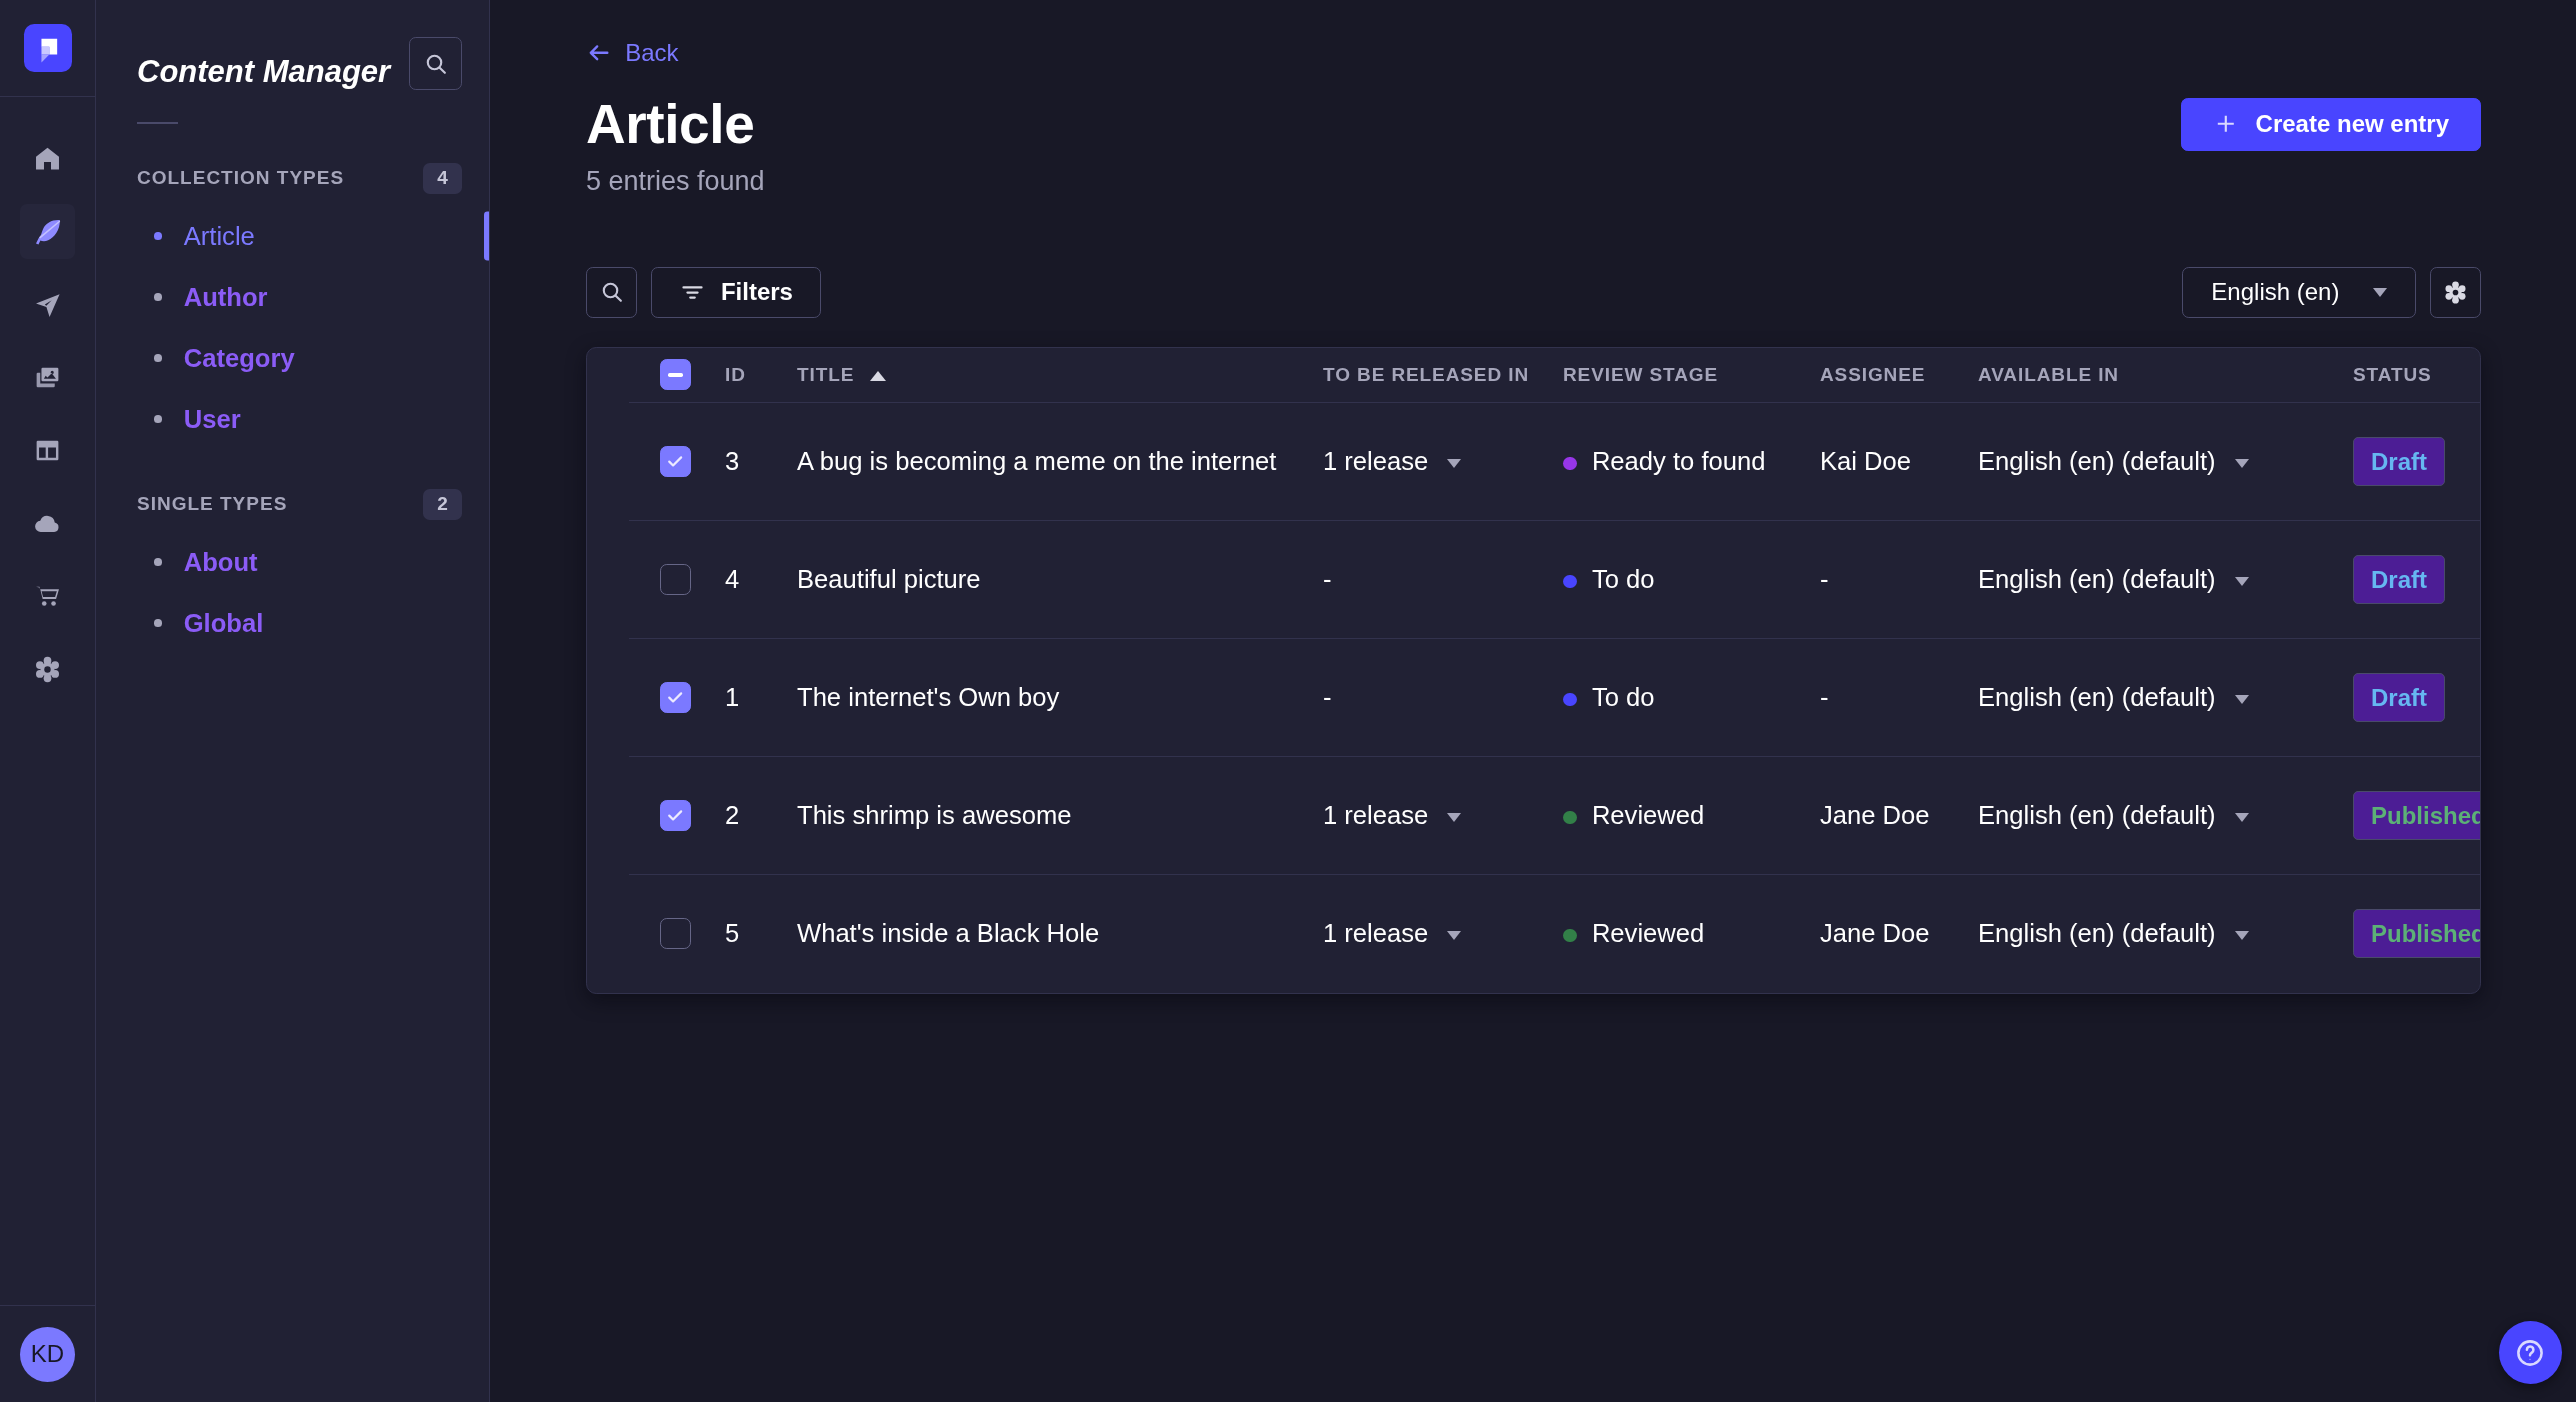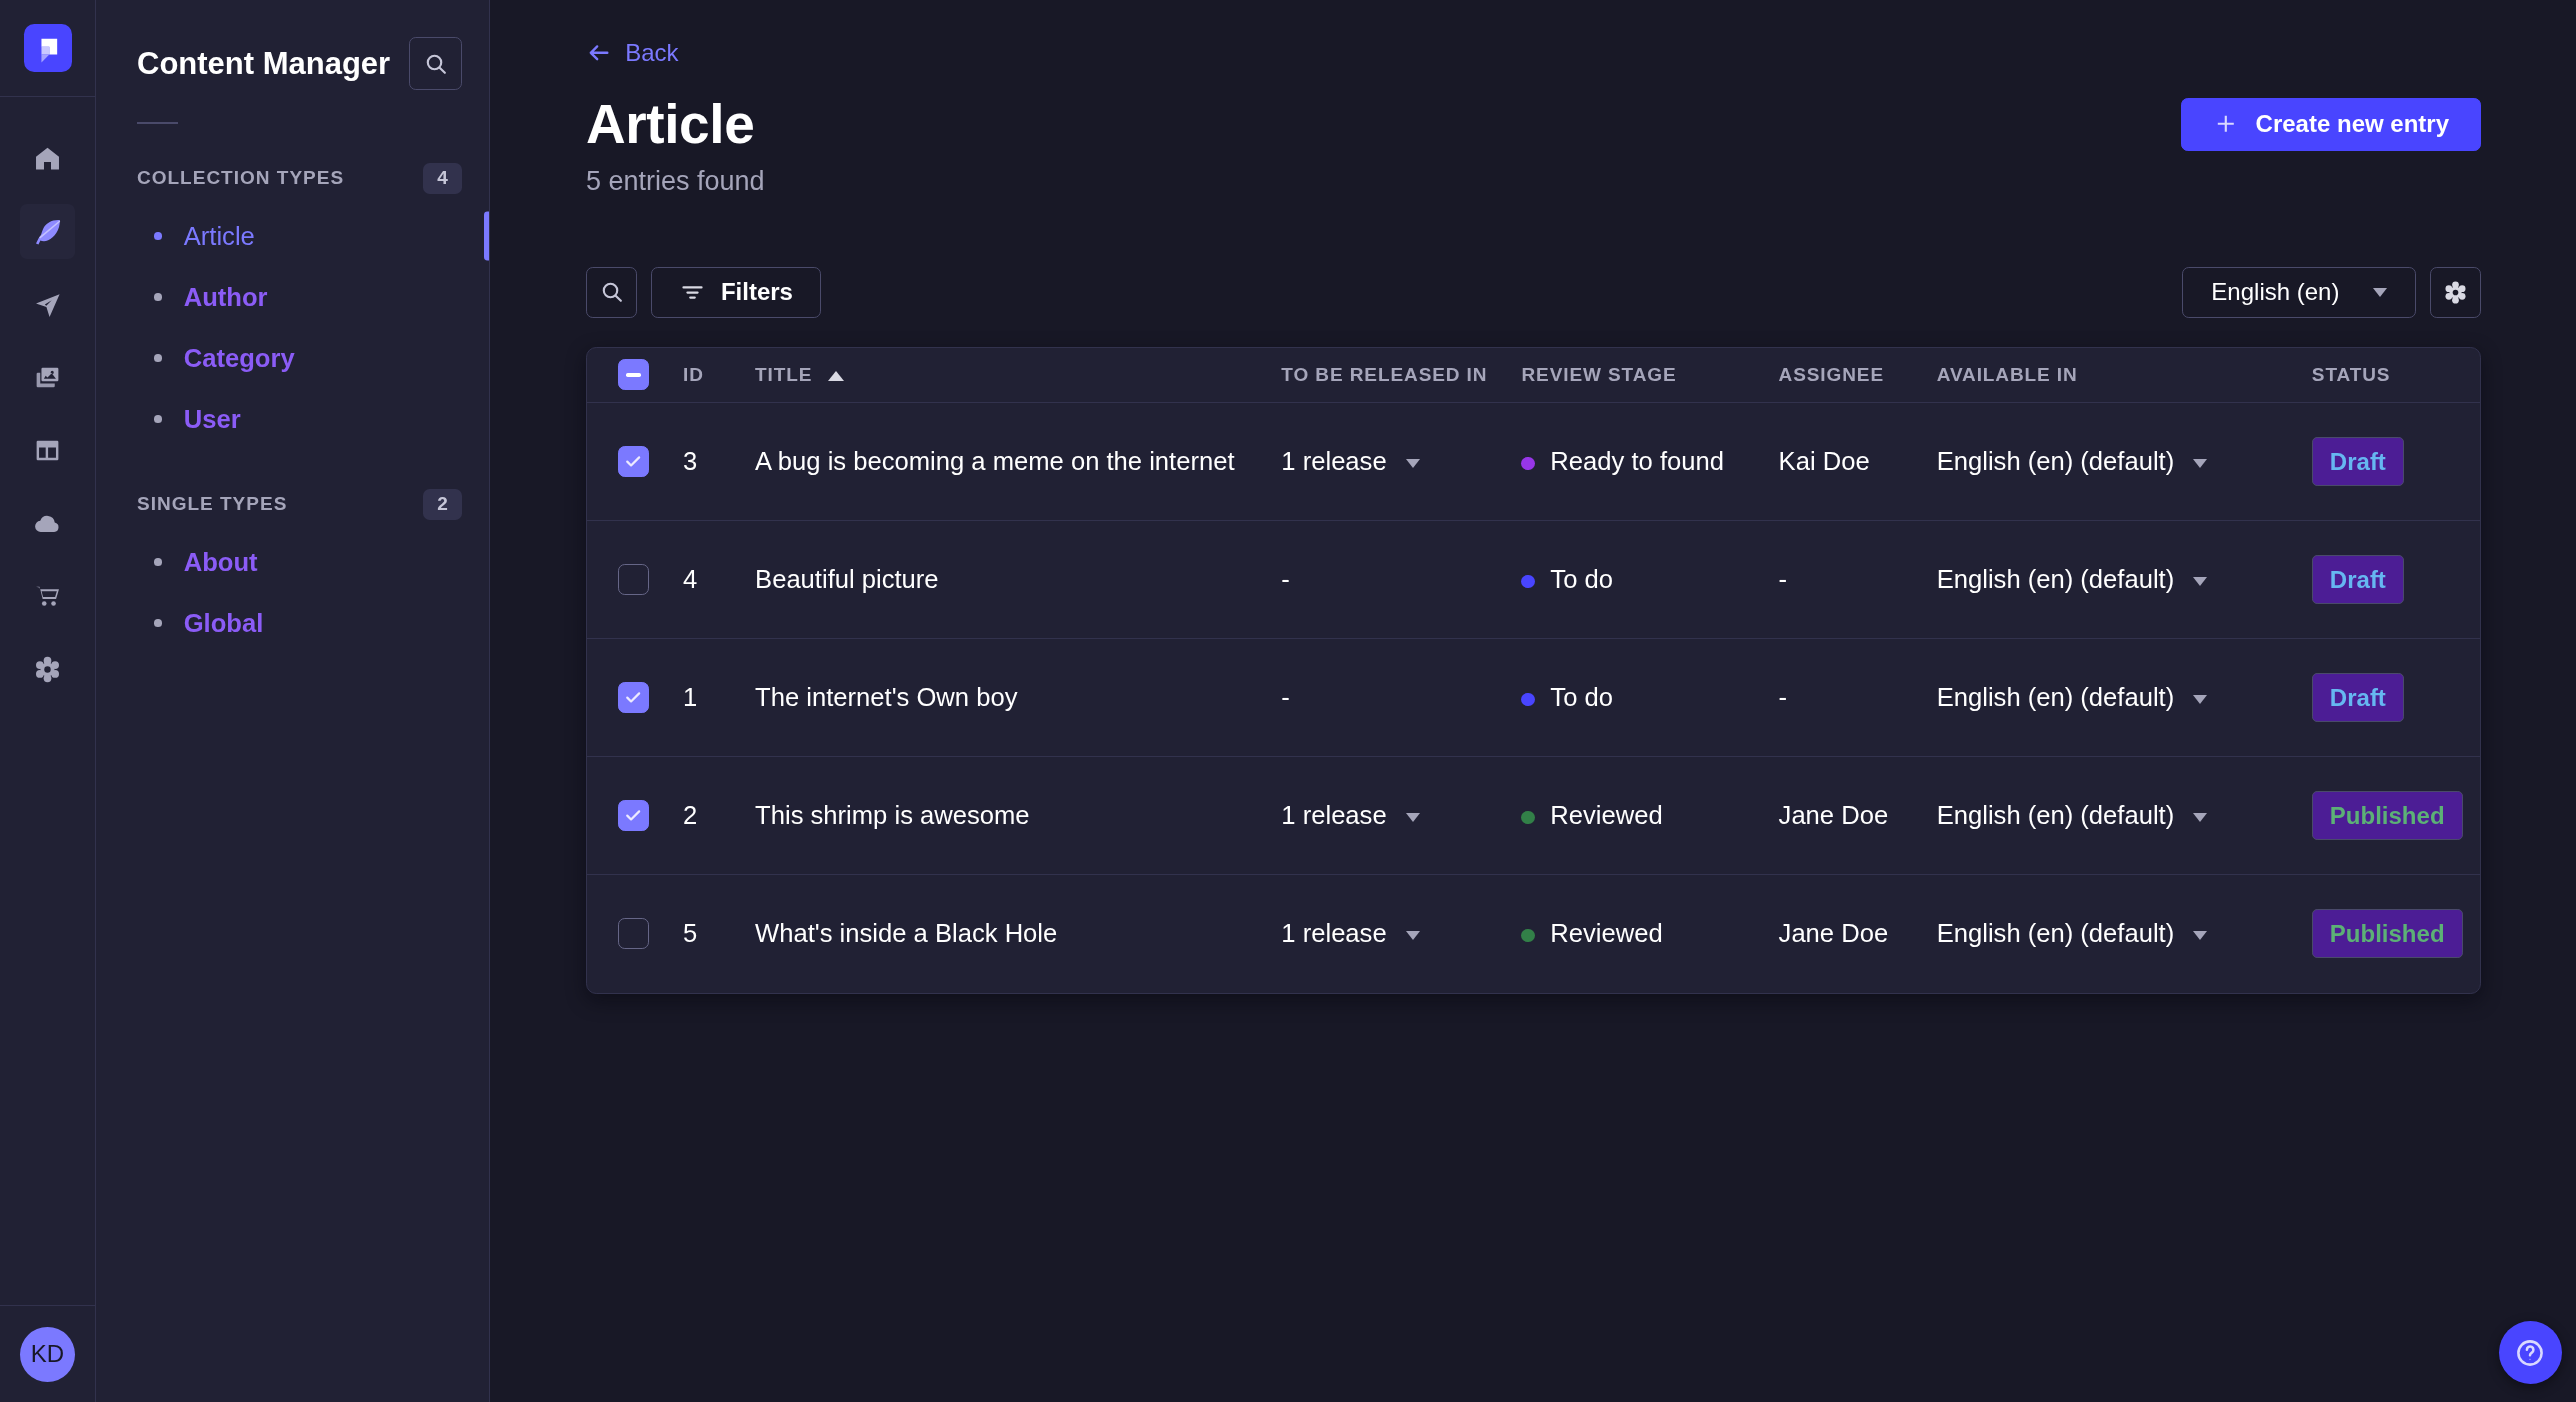--- a/index.html
+++ b/index.html
@@ -17,21 +17,21 @@
   .rail-btn{width:55px;height:55px;border-radius:6.8px;background:transparent;border:none;
             display:flex;align-items:center;justify-content:center;cursor:pointer;padding:0;}
   .rail-btn.active{background:#26263b;}
   .rail-bottom{margin-top:auto;width:100%;display:flex;flex-direction:column;align-items:center;}
   .avatar{width:55px;height:55px;border-radius:50%;background:#7b79ff;color:#181826;
           font-size:24px;font-weight:400;border:none;cursor:pointer;margin:21px 0 20.4px;
           display:flex;align-items:center;justify-content:center;font-family:inherit;}
 
   
   .subnav{width:394px;flex-shrink:0;background:#212134;border-right:0.9px solid #32324d;position:relative;}
-  .subnav-header{display:flex;align-items:center;justify-content:space-between;padding:37px 27px 0 41px;}
+  .subnav-header{display:flex;align-items:flex-end;justify-content:space-between;padding:37px 27px 0 41px;font-style:italic;}
   .subnav-title{font-size:31px;font-weight:700;margin:0;}
   .icon-btn{width:53px;height:53px;border:0.9px solid #4a4a6a;border-radius:6.8px;background:transparent;
             display:flex;align-items:center;justify-content:center;cursor:pointer;padding:0;}
   .subnav-hr{width:41px;height:1.7px;background:#4a4a6a;margin:32px 0 0 41px;border:none;}
   .subnav-section{margin-top:39px;}
   .section-head{display:flex;align-items:center;justify-content:space-between;padding:0 27px 0 41px;}
   .section-label{font-size:19px;font-weight:700;letter-spacing:1px;color:#a5a5ba;}
   .section-count{min-width:39px;height:31px;padding:0 8.5px;border-radius:6.8px;background:#32324d;
                  color:#c6c6d8;font-size:19px;font-weight:600;display:flex;align-items:center;justify-content:center;}
   .section-items{list-style:none;margin:12px 0 0 0;padding:0;}
@@ -66,21 +66,21 @@
 
   .selection-row{display:flex;align-items:center;margin-top:25.6px;gap:13.6px;}
   .selection-text{font-size:25.6px;color:#a5a5ba;margin-right:12px;}
   .btn-ghost{height:55px;padding:0 25.6px;border:0.9px solid #4a4a6a;border-radius:6.8px;background:transparent;
              color:#ffffff;font-size:24px;font-weight:600;cursor:pointer;font-family:inherit;}
   .btn-release{outline:5.1px solid #7b79ff;outline-offset:1.7px;margin:0 8.5px;}
   .btn-delete{color:#ee5e52;}
 
   
   .table-card{margin-top:29px;background:#212134;border:0.9px solid #32324d;border-radius:10.2px;
-              box-shadow:0 6.8px 20.4px rgba(4,4,12,0.45);overflow:hidden;}
+              box-shadow:0 6.8px 20.4px rgba(4,4,12,0.45);overflow:hidden;padding-left:42px;}
   table{width:100%;border-collapse:collapse;table-layout:fixed;}
   thead th{height:55px;font-size:19px;font-weight:700;letter-spacing:0.9px;color:#a5a5ba;text-align:left;
            border-bottom:0.9px solid #32324d;white-space:nowrap;}
   tbody td{height:118px;font-size:25.6px;color:#ffffff;border-bottom:0.9px solid #32324d;white-space:nowrap;
            overflow:hidden;}
   tbody tr:last-child td{border-bottom:none;}
   .c-check{padding-left:31px;}
   .checkbox{width:31px;height:31px;border-radius:6.8px;border:1.7px solid #666687;display:flex;
             align-items:center;justify-content:center;cursor:pointer;}
   .checkbox.checked,.checkbox.indeterminate{background:#7b79ff;border-color:#7b79ff;}

